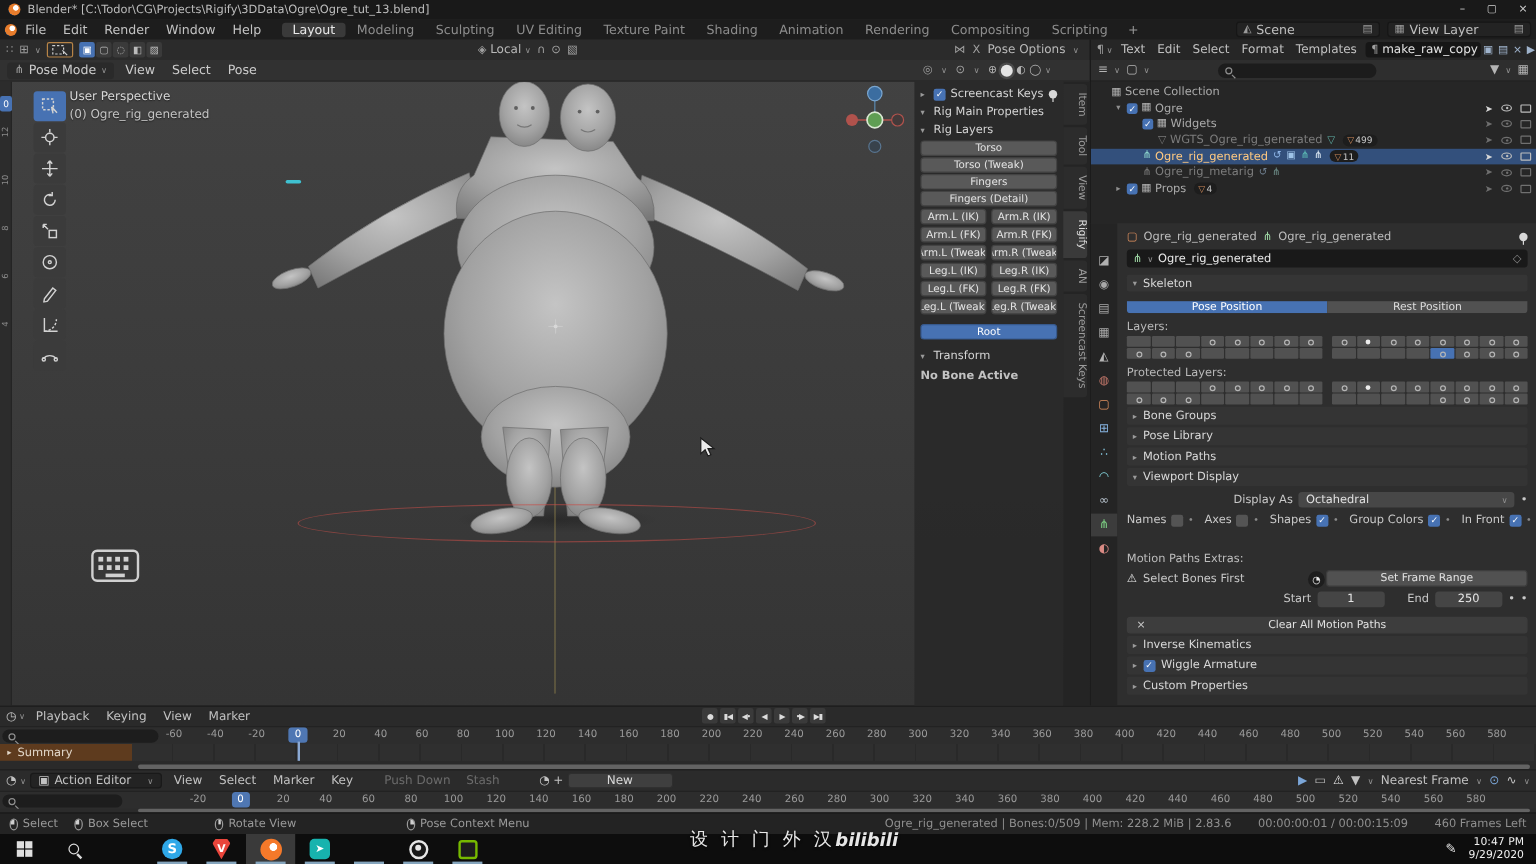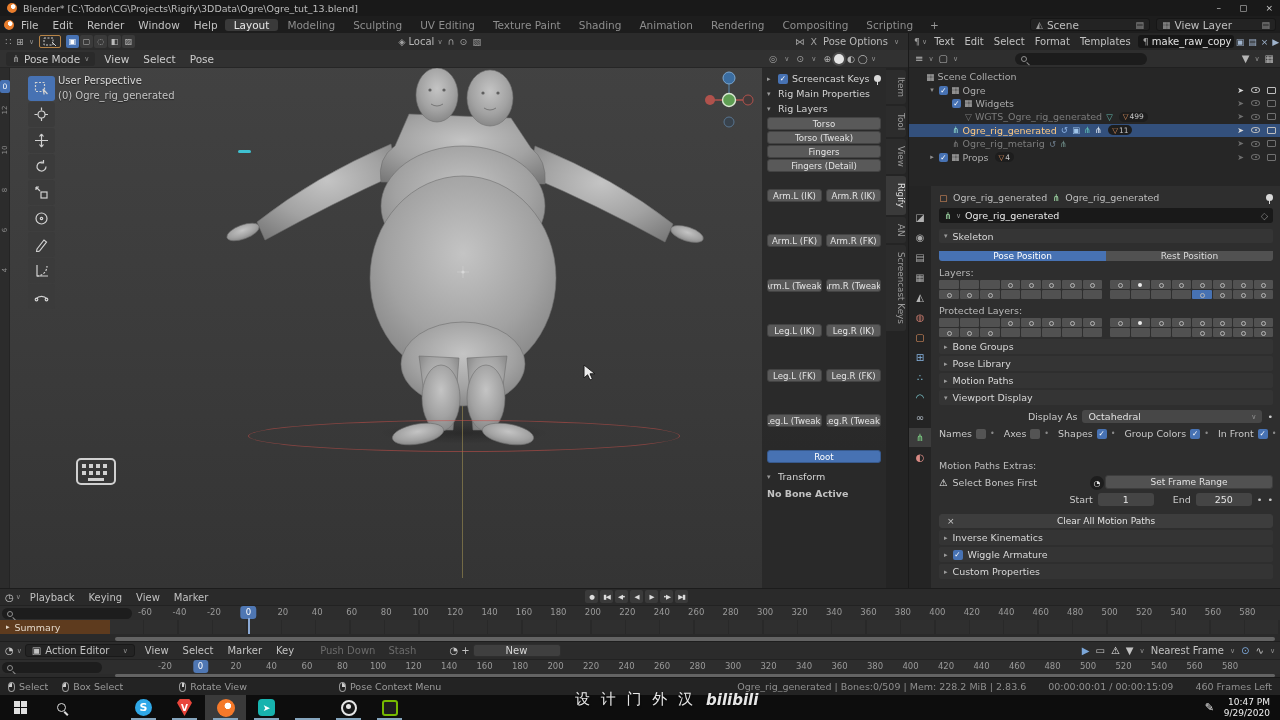--- a/index.html
+++ b/index.html
@@ -13,21 +13,21 @@
             display:flex;align-items:center;gap:6px;padding:0 7px;font-size:9.5px;color:#bdbdbd;}
   .blogo{width:10px;height:10px;border-radius:50%;flex:0 0 auto;
          background:radial-gradient(circle at 62% 36%, #fff 0 2px, #e87d2c 2.6px 72%, #35618f 74%);}
   .winbtns{margin-left:auto;display:flex;gap:18px;color:#cfcfcf;font-size:9px;}
   .winbtns span{cursor:default;}
 
   
   .topbar{position:absolute;top:16px;left:0;width:1280px;height:17px;background:#1d1d1d;
           display:flex;align-items:center;font-size:10.5px;color:#c2c2c2;padding:0 4px;}
   .menu-item{padding:0 7px;}
-  .ws-tabs{display:flex;}
+  .ws-tabs{display:flex;margin-left:10px;}
   .ws-tab{padding:0 9px;color:#8d8d8d;}
   .ws-tab.active{background:#3a3a3a;color:#e8e8e8;border-radius:3px;}
   .ws-plus{padding:0 8px;color:#9a9a9a;}
   .topbar-right{margin-left:auto;display:flex;align-items:center;gap:6px;color:#bfbfbf;}
   .selblock{display:flex;align-items:center;gap:4px;background:#232323;border:1px solid #161616;
             border-radius:3px;padding:0 5px;height:13px;min-width:120px;}
   .selblock .ico{color:#9a9a9a;font-size:9px;}
   .paper-ico{color:#9a9a9a;font-size:9px;}
 
   
@@ -108,21 +108,21 @@
   .np-head .arr{font-size:7px;color:#9a9a9a;width:7px;}
   .pin{width:7px;height:7px;border-radius:50%;background:#d8d8d8;position:relative;margin-left:auto;}
   .pin::after{content:"";position:absolute;left:3px;top:6px;width:1px;height:4px;background:#d8d8d8;}
   .cb{width:10px;height:10px;border-radius:2px;background:#545454;display:inline-flex;align-items:center;
       justify-content:center;font-size:7.5px;color:#fff;flex:0 0 auto;}
   .cb.checked{background:#4772b3;}
   .rig-btn{height:13px;background:#595959;border:1px solid #434343;border-radius:3px;color:#e4e4e4;
            font-size:8.6px;display:flex;align-items:center;justify-content:center;margin:1px 2px;
            white-space:nowrap;overflow:hidden;}
   .rig-pair{display:flex;}
-  .rig-pair .rig-btn{flex:1;margin:16px 2px;}
+  .rig-pair .rig-btn{flex:1;margin:1px 2px;}
   .root-btn{background:#4772b3;border-color:#37598c;color:#fff;margin-top:7px;}
   .np-text{padding:4px 2px;color:#c2c2c2;font-weight:bold;}
 
   
   .sidetabs{position:absolute;top:68px;left:886px;width:22px;height:520px;background:#242424;z-index:9;
             display:flex;flex-direction:column;gap:2px;padding-top:2px;}
   .stab{writing-mode:vertical-rl;background:#2c2c2c;color:#9c9c9c;font-size:8.8px;
         padding:7px 0;text-align:center;width:20px;border-radius:0 3px 3px 0;}
   .stab.active{background:#3a3a3a;color:#ddd;}
 
@@ -281,21 +281,21 @@
   .tb-obs{width:16px;height:16px;border-radius:50%;background:#181818;border:2px solid #e6e6e6;
           position:relative;}
   .tb-obs::after{content:"";position:absolute;left:3px;top:2px;width:5px;height:5px;border-radius:50%;
           background:#e6e6e6;}
   .tb-nvidia{width:16px;height:16px;border-radius:3px;background:#1d1d1d;border:2px solid #76b900;}
   .tray{margin-left:auto;display:flex;align-items:center;gap:10px;padding-right:10px;}
   .pen-ico{color:#e8e8e8;font-size:11px;transform:rotate(0deg);}
   .clock{font-size:9px;color:#f0f0f0;text-align:right;line-height:1.2;}
 
   .watermark{position:absolute;left:575px;top:690px;z-index:30;color:rgba(255,255,255,.9);
-             font-size:15px;letter-spacing:3px;display:flex;align-items:center;gap:10px;
+             font-size:15px;letter-spacing:3px;display:flex;align-items:center;
              text-shadow:0 1px 2px rgba(0,0,0,.6);text-align:right;}
   .wm-bili{font-weight:bold;letter-spacing:0;font-size:15px;font-style:italic;}
 </style>
 </head>
 <body>
 
 <div class="screen">
 
   <div class="titlebar">
     <span class="blogo"></span>

